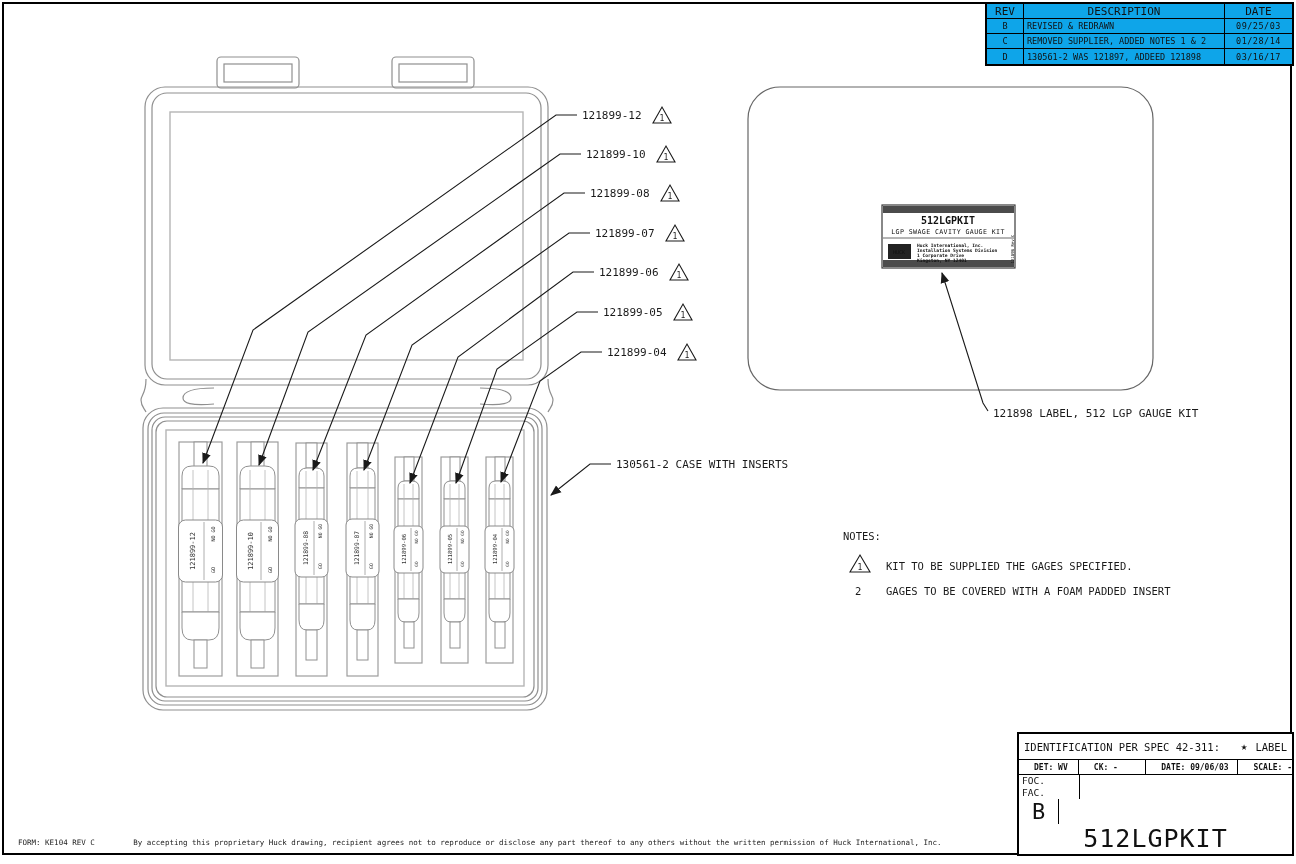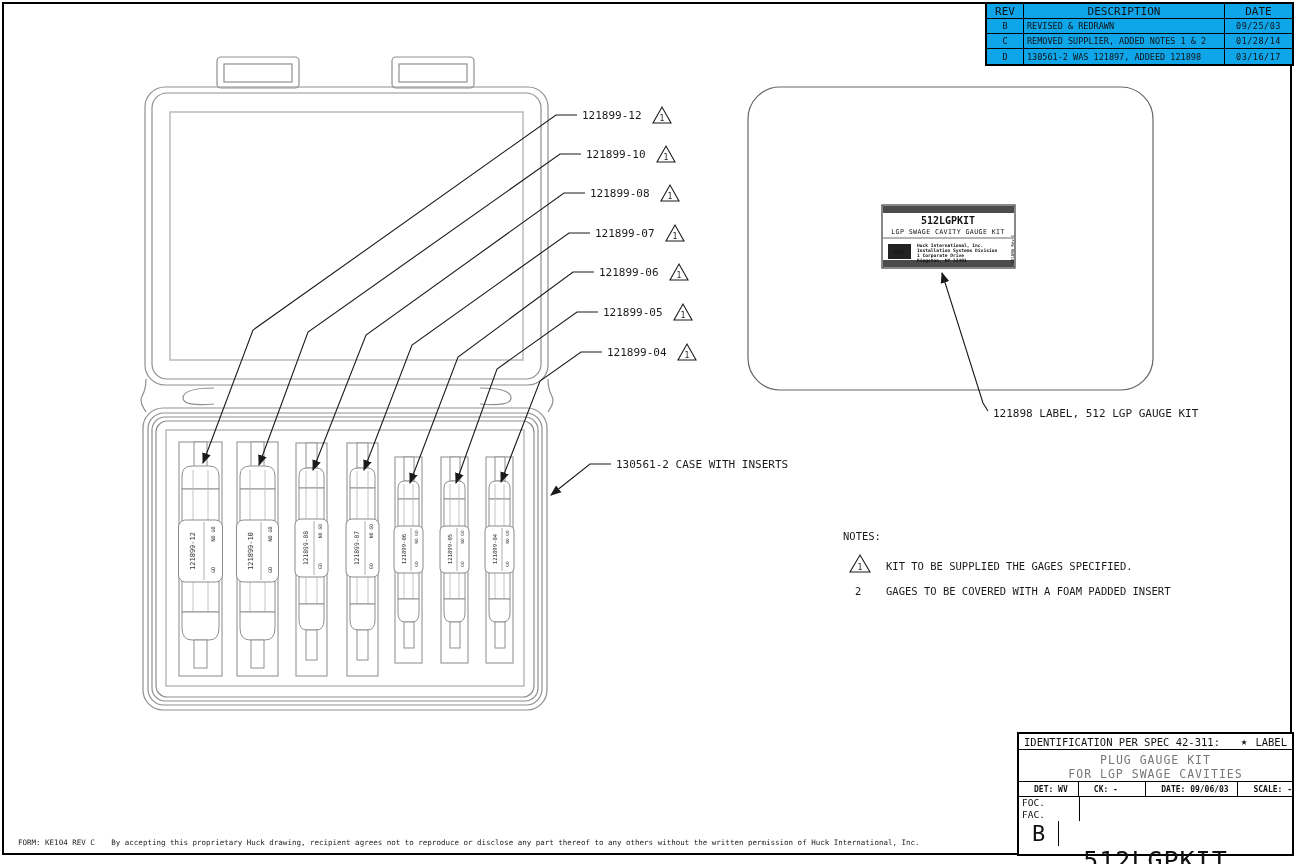--- a/index.html
+++ b/index.html
@@ -32,38 +32,38 @@
   .rt-cell:nth-child(3n){border-right:none;}
   .rt-head{font-size:11px;justify-content:center;}
   .rt-rev{justify-content:center;}
   .rt-desc{padding-left:3px;}
   .rt-date{justify-content:center;letter-spacing:0.5px;}
   .rt-last{border-bottom:none;}
 
   
   .title-block{position:absolute;left:1017px;top:732px;width:277px;height:124px;border:2px solid #000;box-sizing:border-box;background:#fff;}
   .tb-row{box-sizing:border-box;border-bottom:1.5px solid #000;}
-  .tb-r1{height:16px;display:flex;align-items:center;justify-content:space-between;padding:0 5px;font-size:10.5px;white-space:nowrap;}
+  .tb-r1{height:26px;display:flex;align-items:center;justify-content:space-between;padding:0 5px;font-size:10.5px;white-space:nowrap;}
   .tb-star{margin-left:auto;margin-right:8px;font-size:11px;}
   .tb-r2{height:33px;text-align:center;line-height:10.5px;padding-top:2px;}
   .tb-company{font-size:9px;color:#555;}
   .tb-addr{font-size:8.5px;font-weight:bold;}
   .tb-r3{height:32px;text-align:center;color:#777;font-size:11.5px;line-height:14px;padding-top:3px;letter-spacing:1px;}
   .tb-r4{height:15px;display:flex;font-size:8px;font-weight:bold;}
   .tb-r4 > div{border-right:1.5px solid #000;display:flex;align-items:center;padding-left:3px;box-sizing:border-box;white-space:nowrap;margin-left:12px;}
   .tb-r4 > div:last-child{border-right:none;}
   .tb-r5{height:27px;display:flex;border-bottom:none;flex-direction:column;}
   .tb-r5 > div{border-right:1.5px solid #000;box-sizing:border-box;display:flex;align-items:center;justify-content:center;}
   .tb-r5 > div:last-child{border-right:none;}
   .tb-foc{width:61px;flex-direction:column;align-items:flex-start !important;justify-content:center;padding-left:3px;font-size:9.5px;line-height:12px;}
   .tb-rev{width:40px;font-size:22px;}
   .tb-num{flex:1;font-size:25px;letter-spacing:1px;}
 
   .footer-line{position:absolute;left:18px;top:838px;font-size:7.5px;color:#222;white-space:nowrap;}
-  .footer-line .form-id{margin-right:12px;}
+  .footer-line .form-id{margin-right:34px;}
 </style>
 </head>
 <body>
 
 <div id="stage">
   <div class="sheet-border"></div>
 
   <svg width="1296" height="864" viewBox="0 0 1296 864">
     <defs>
       <marker id="arrow" viewBox="0 0 10 10" refX="9" refY="5" markerWidth="10" markerHeight="10" orient="auto">
@@ -299,24 +299,20 @@
     <div class="rt-cell rt-rev rt-last">D</div>
     <div class="rt-cell rt-desc rt-last">130561-2 WAS 121897, ADDEED 121898</div>
     <div class="rt-cell rt-date rt-last">03/16/17</div>
   </div>
 
   <div class="title-block">
     <div class="tb-row tb-r1">
       <span>IDENTIFICATION PER SPEC 42-311:</span>
       <span class="tb-star">★</span>
       <span>LABEL</span>
-    </div>
-    <div class="tb-row tb-r3">
-      <div>PLUG GAUGE KIT</div>
-      <div>FOR LGP SWAGE CAVITIES</div>
     </div>
     <div class="tb-row tb-r4">
       <div style="width:50px;">DET: WV</div>
       <div style="width:58px;">CK: -</div>
       <div style="width:84px;">DATE: 09/06/03</div>
       <div style="flex:1;">SCALE: -</div>
     </div>
     <div class="tb-row tb-r5">
       <div class="tb-foc">
         <span>FOC.</span>

